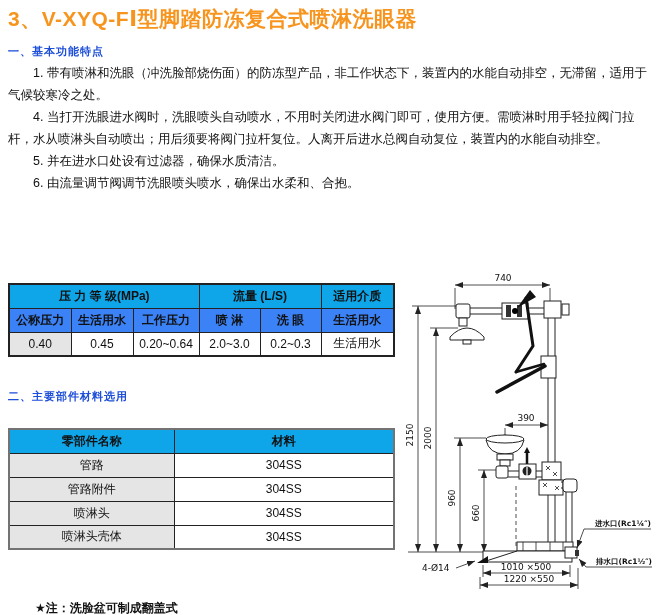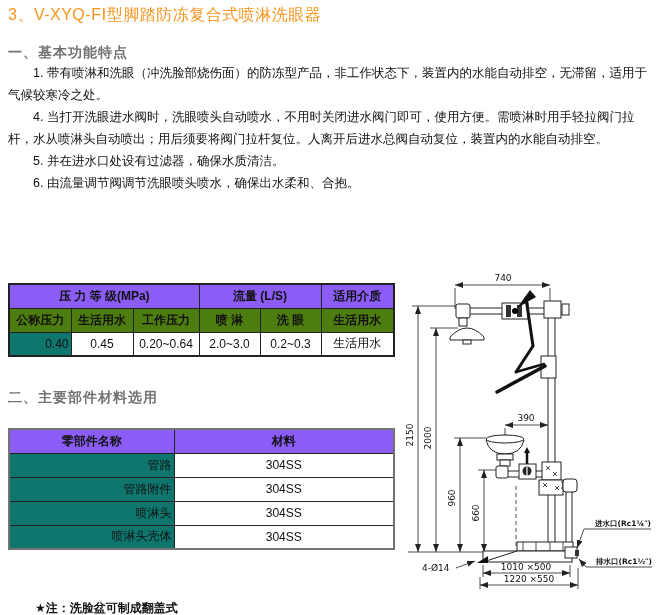--- a/index.html
+++ b/index.html
@@ -2,38 +2,38 @@
 <html><head>
 <meta charset="utf-8">
 <style>
   * { margin:0; padding:0; box-sizing:border-box; }
   html,body { width:658px; height:615px; }
   body {
     position:relative; overflow:hidden; background:#ffffff;
     font-family:"Liberation Sans","DejaVu Sans",sans-serif; color:#1a1a1a;
   }
   .title {
-    position:absolute; left:8px; top:5px; font-size:16px; font-weight:normal;
+    position:absolute; left:8px; top:5px; font-size:21px; font-weight:bold;
     color:#F7941D; letter-spacing:.5px;
   }
-  .h-sec { position:absolute; left:8px; font-size:14px; font-weight:bold; color:#737373; letter-spacing:1px; }
+  .h-sec { position:absolute; left:8px; font-size:11px; font-weight:bold; color:#1d4ed8; letter-spacing:1px; }
   #h1 { top:44px; }
   #h2 { top:389px; }
   #features { position:absolute; left:8px; top:62px; width:646px; font-size:12.5px; line-height:22px; color:#111; }
   #features p { text-indent:2em; }
   table { position:absolute; left:8px; border-collapse:collapse; table-layout:fixed; background:#fff; }
   td {
     border:1px solid #222; text-align:center; vertical-align:middle;
     font-size:12px; height:24px; padding:0 2px; color:#111;
   }
   #t1 { top:283px; width:385px; border:2px solid #222; }
   #t2 { top:428px; width:385px; border:2px solid #737373; }
-  .hdr { background:#8b5cf6; font-weight:bold; }
-  .sub { font-weight:bold; background:#4d7c0f; }
-  .cream { background:#0f766e;text-align:right; }
+  .hdr { background:#0ea5e9; font-weight:bold; }
+  .sub { font-weight:bold; background:#3b82f6; }
+  .cream { background:#e5e5e5; }
   .note { position:absolute; left:35px; top:600px; font-size:12px; font-weight:bold; color:#111; }
   #drawing { position:absolute; left:400px; top:260px; }
   .pline { stroke:#222; stroke-width:1; fill:none; }
   .pfill { stroke:#222; stroke-width:1; fill:#fff; }
   .dim   { stroke:#222; stroke-width:0.8; fill:none; }
   .rod   { stroke:#111; stroke-width:3; stroke-linecap:round; fill:none; }
   .dtxt  { font:9px "DejaVu Sans",sans-serif; fill:#111; }
   .dlbl  { font:7.5px "DejaVu Sans",sans-serif; fill:#111; font-weight:bold; }
 </style>
 </head>

